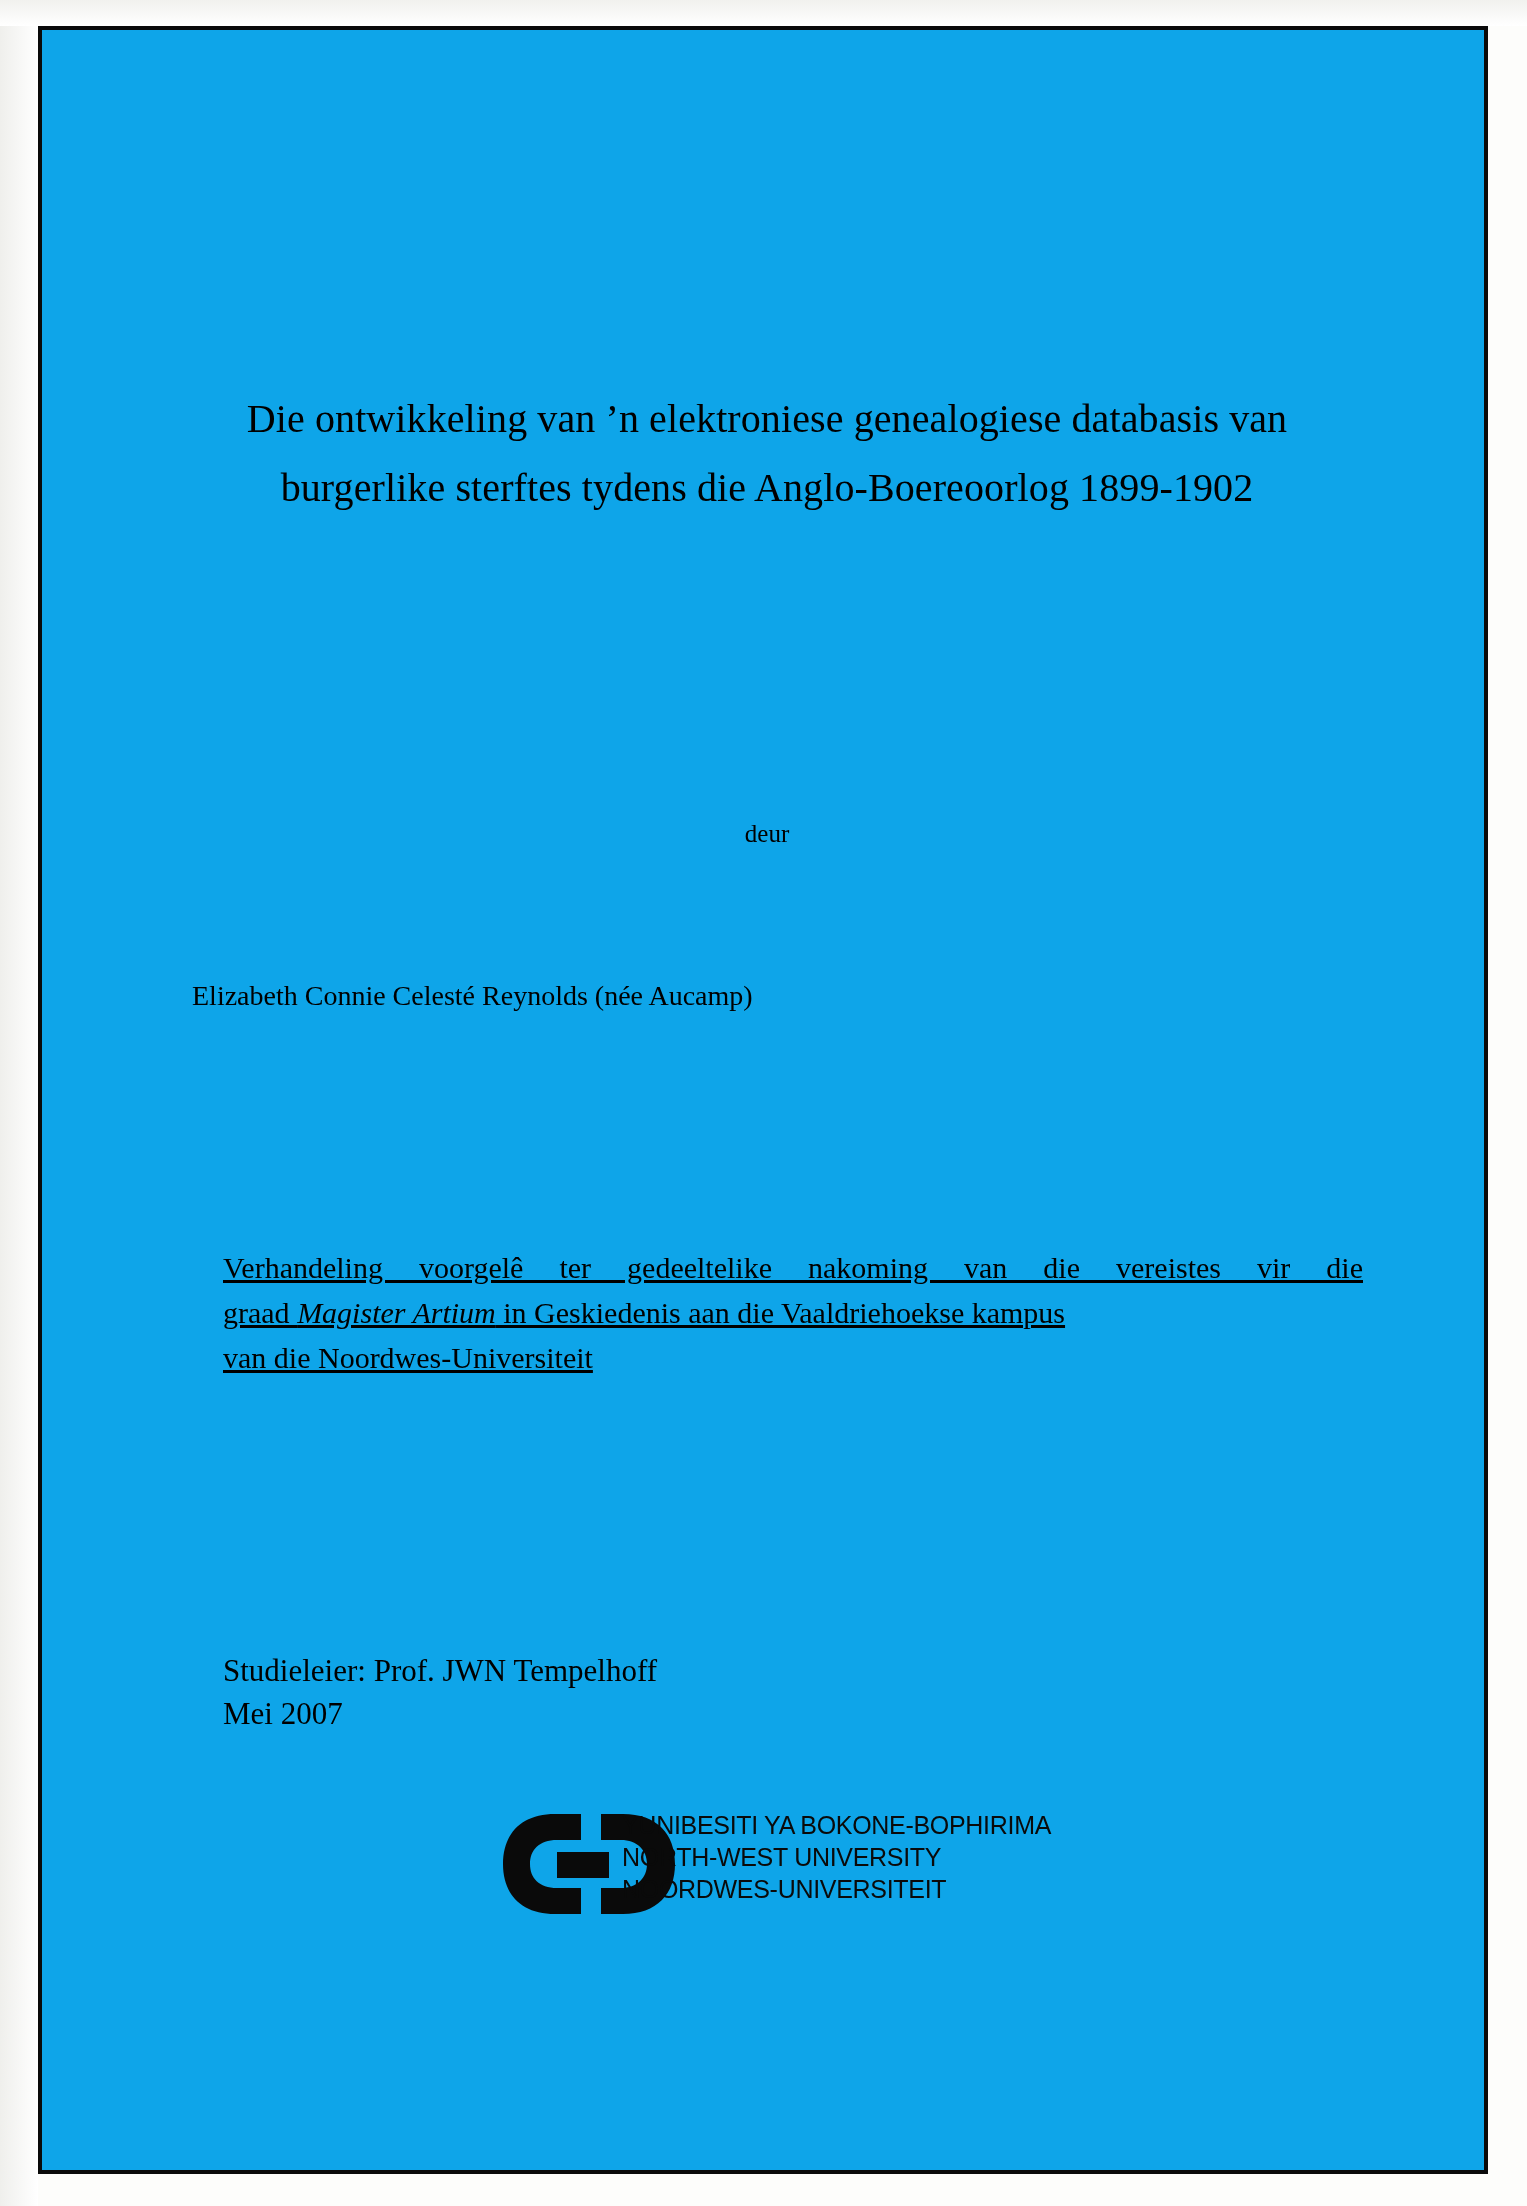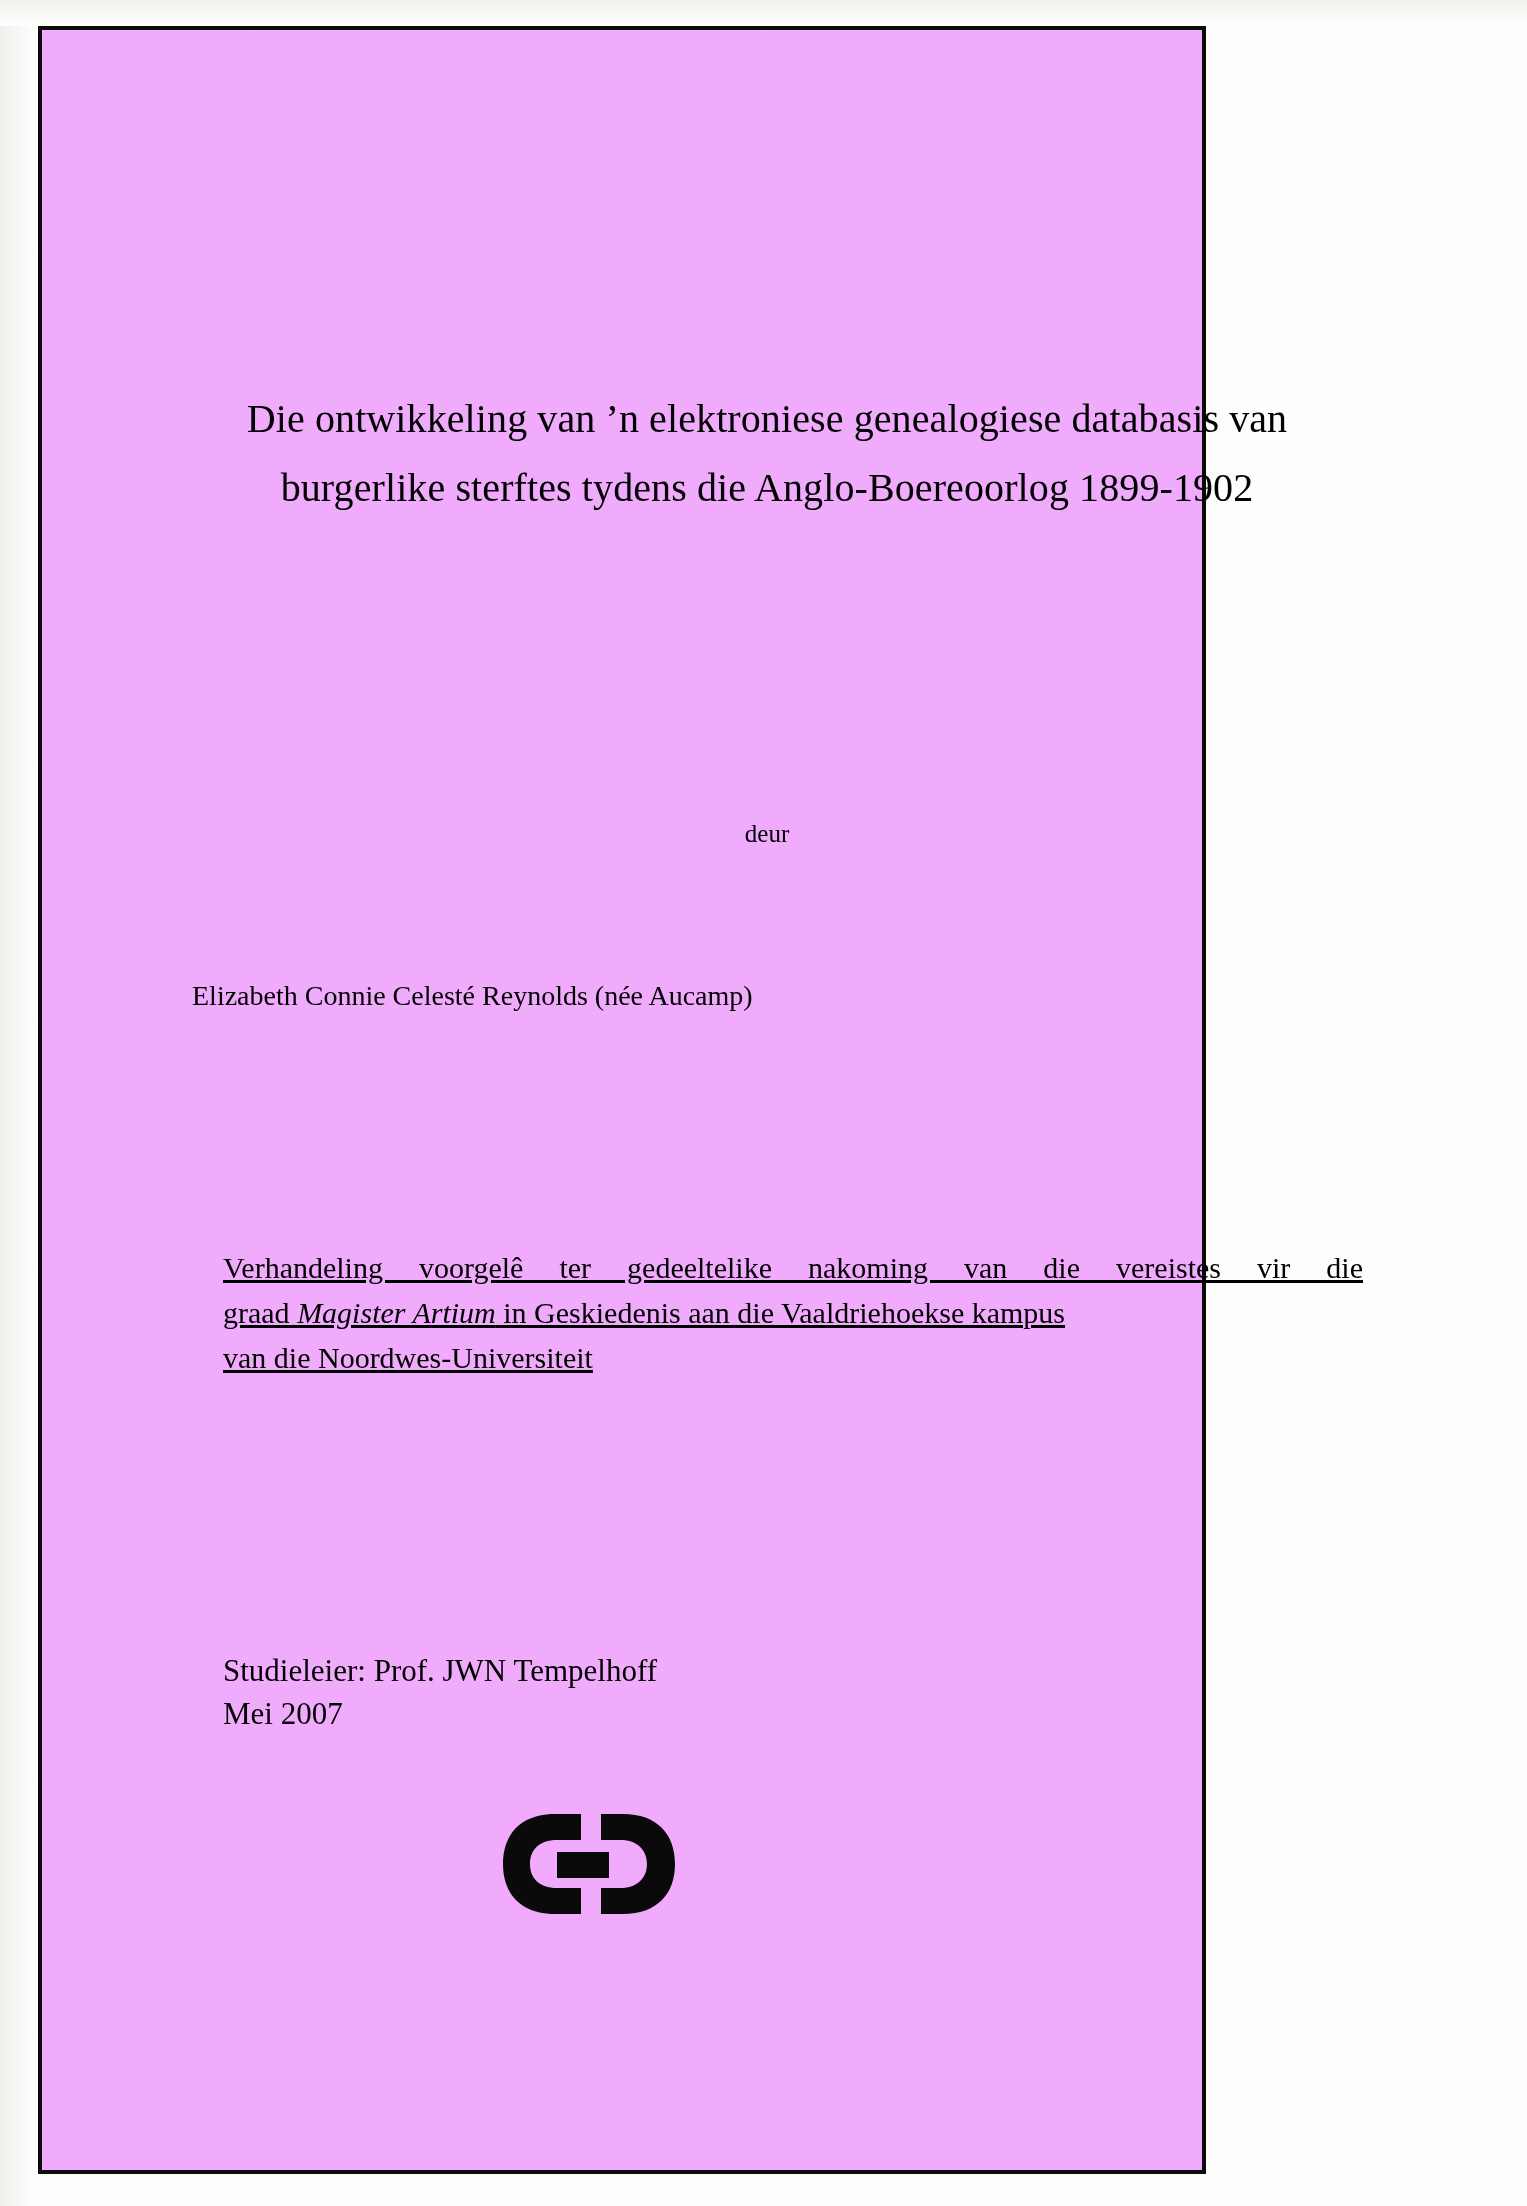--- a/index.html
+++ b/index.html
@@ -24,24 +24,24 @@
     width: 1527px;
     height: 2206px;
     background: #fdfdfb;
   }
 
   
   .page-border {
     position: absolute;
     left: 38px;
     top: 26px;
-    width: 1168px;
+    width: 1450px;
     height: 2148px;
     border: 4px solid #0a0a0a;
-    background: #f0abfc;
+    background: #0ea5e9;
     box-sizing: border-box;
   }
 
   .content {
     position: absolute;
     left: 0;
     top: 0;
     width: 100%;
     height: 100%;
   }
@@ -180,17 +180,22 @@
         <div>Studieleier: Prof. JWN Tempelhoff</div>
         <div>Mei 2007</div>
       </div>
 
       <div class="logo-block">
         <svg class="logo-mark" viewBox="0 0 195 112">
           <path d="M58 6 C24 6 6 26 6 56 C6 86 24 106 58 106 L84 106 L84 80 L60 80 C42 80 33 70 33 56 C33 42 42 32 60 32 L84 32 L84 6 Z" fill="#0a0a0a"></path>
           <rect x="60" y="44" width="52" height="26" fill="#0a0a0a"></rect>
           <path d="M104 6 L104 32 L124 32 C140 32 150 42 150 56 C150 70 140 80 124 80 L104 80 L104 106 L126 106 C160 106 178 86 178 56 C178 26 160 6 126 6 Z" fill="#0a0a0a"></path>
         </svg>
+        <div class="logo-text">
+          <div>YUNIBESITI YA BOKONE-BOPHIRIMA</div>
+          <div>NORTH-WEST UNIVERSITY</div>
+          <div>NOORDWES-UNIVERSITEIT</div>
+        </div>
       </div>
 
     </div>
   </div>
 </div>
 
 </body></html>

